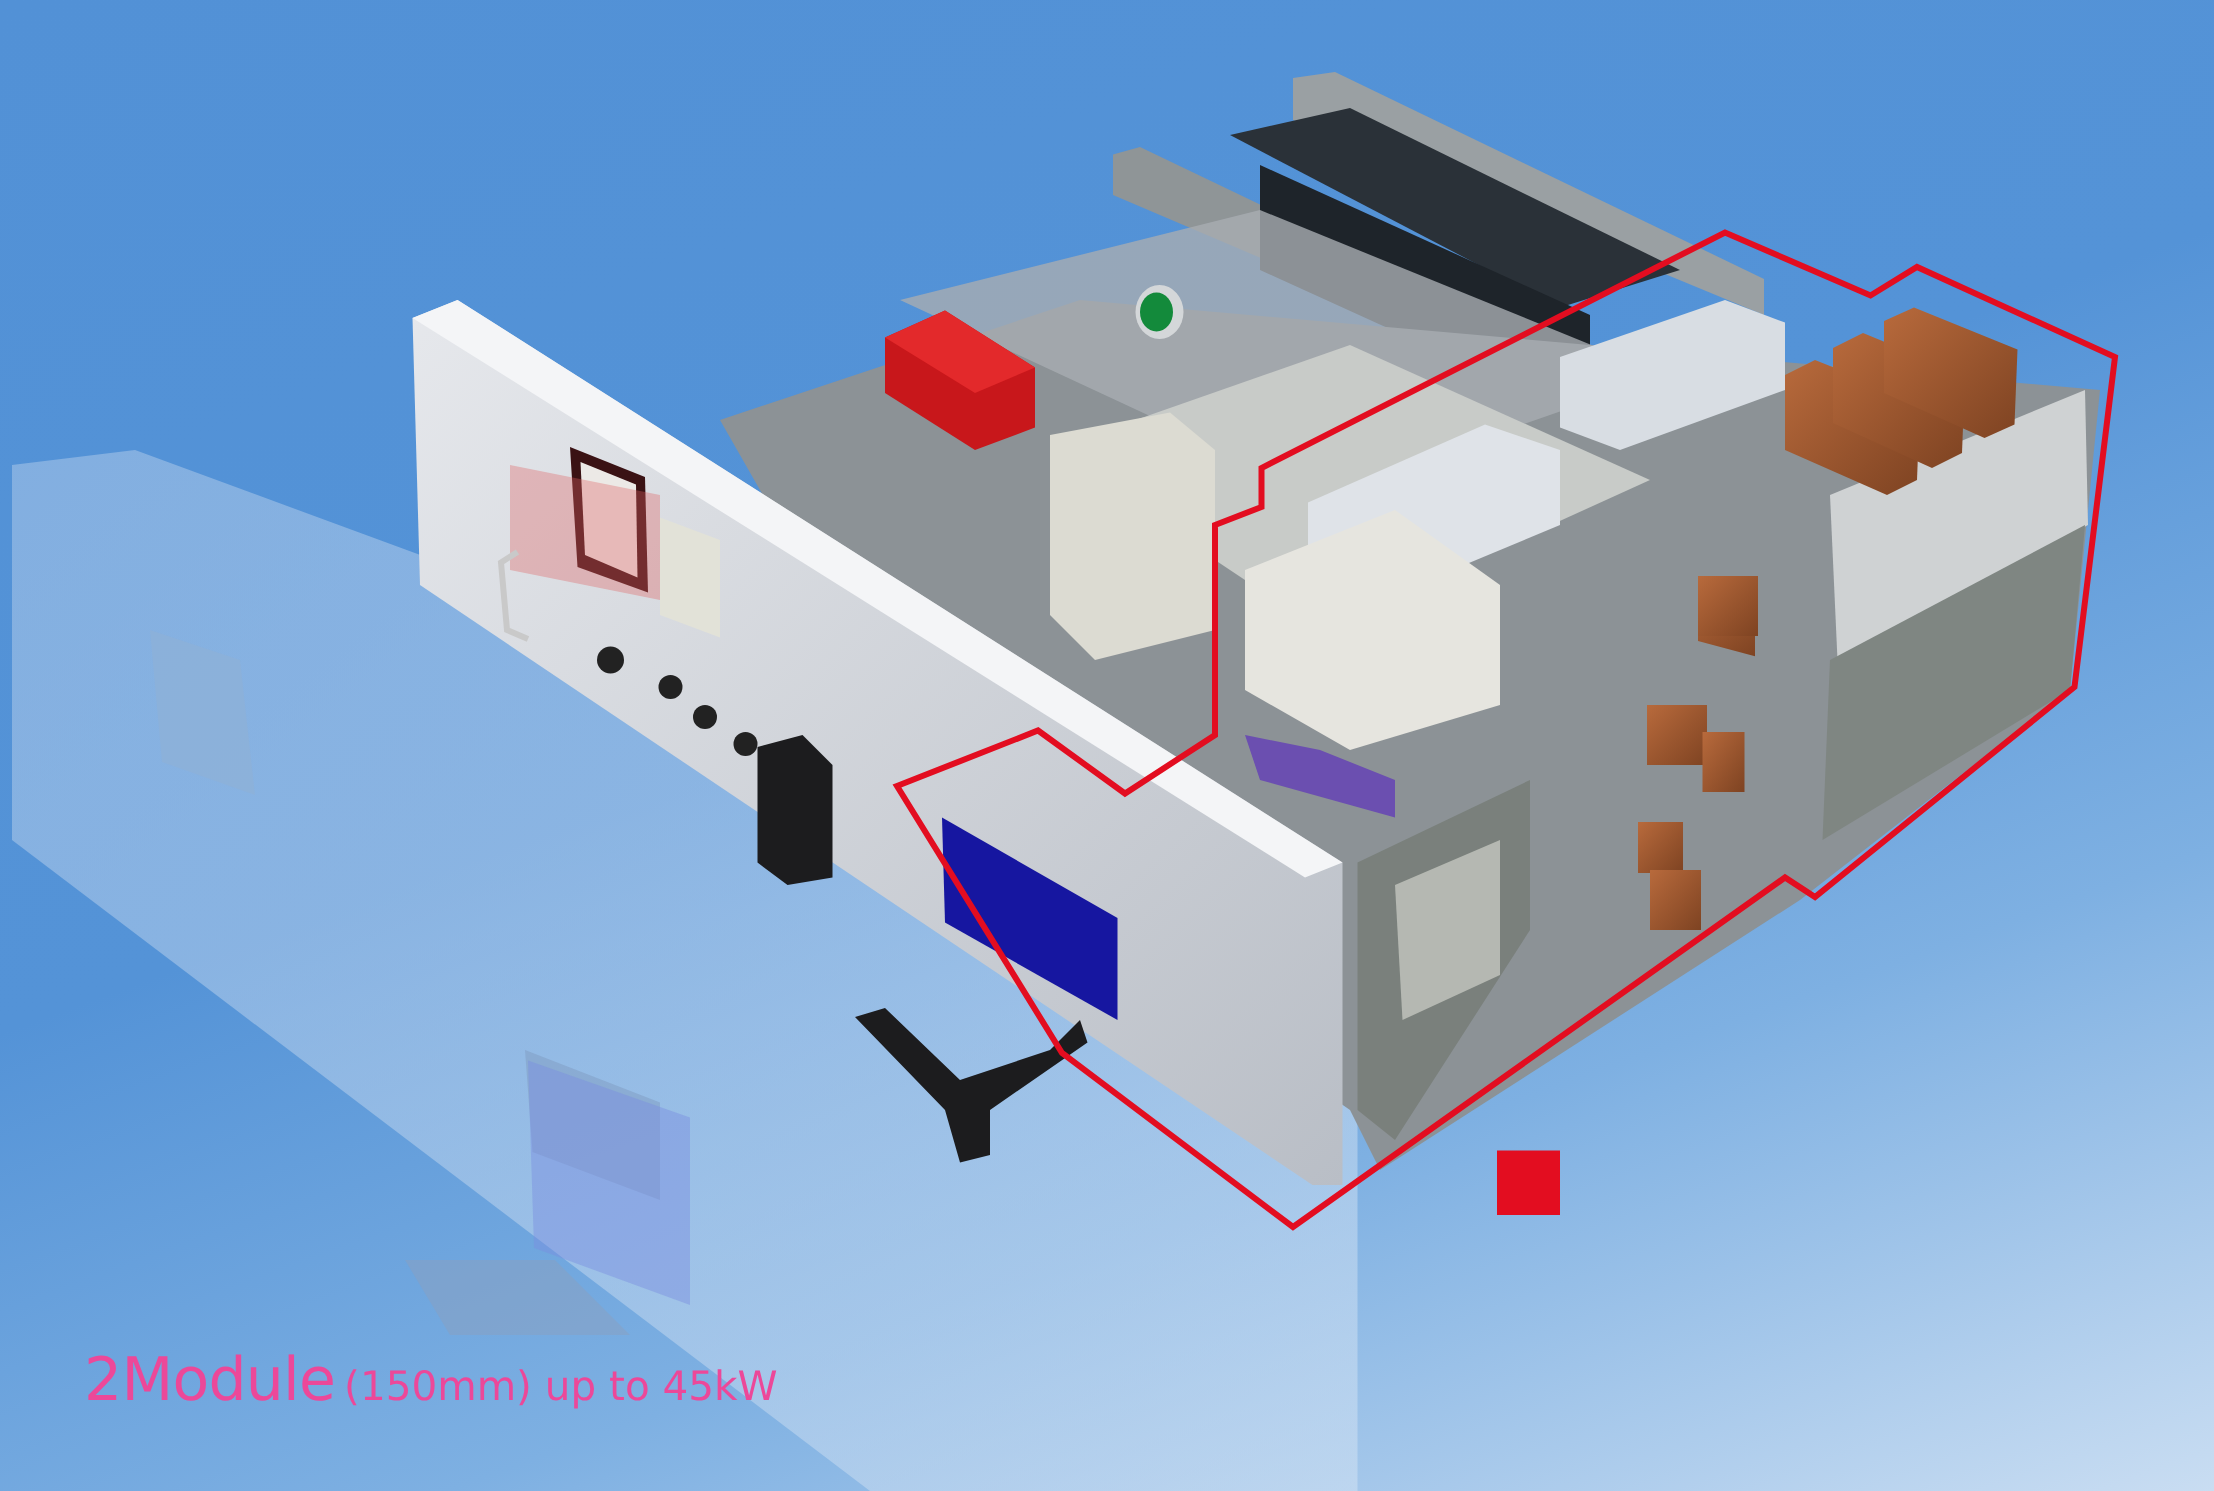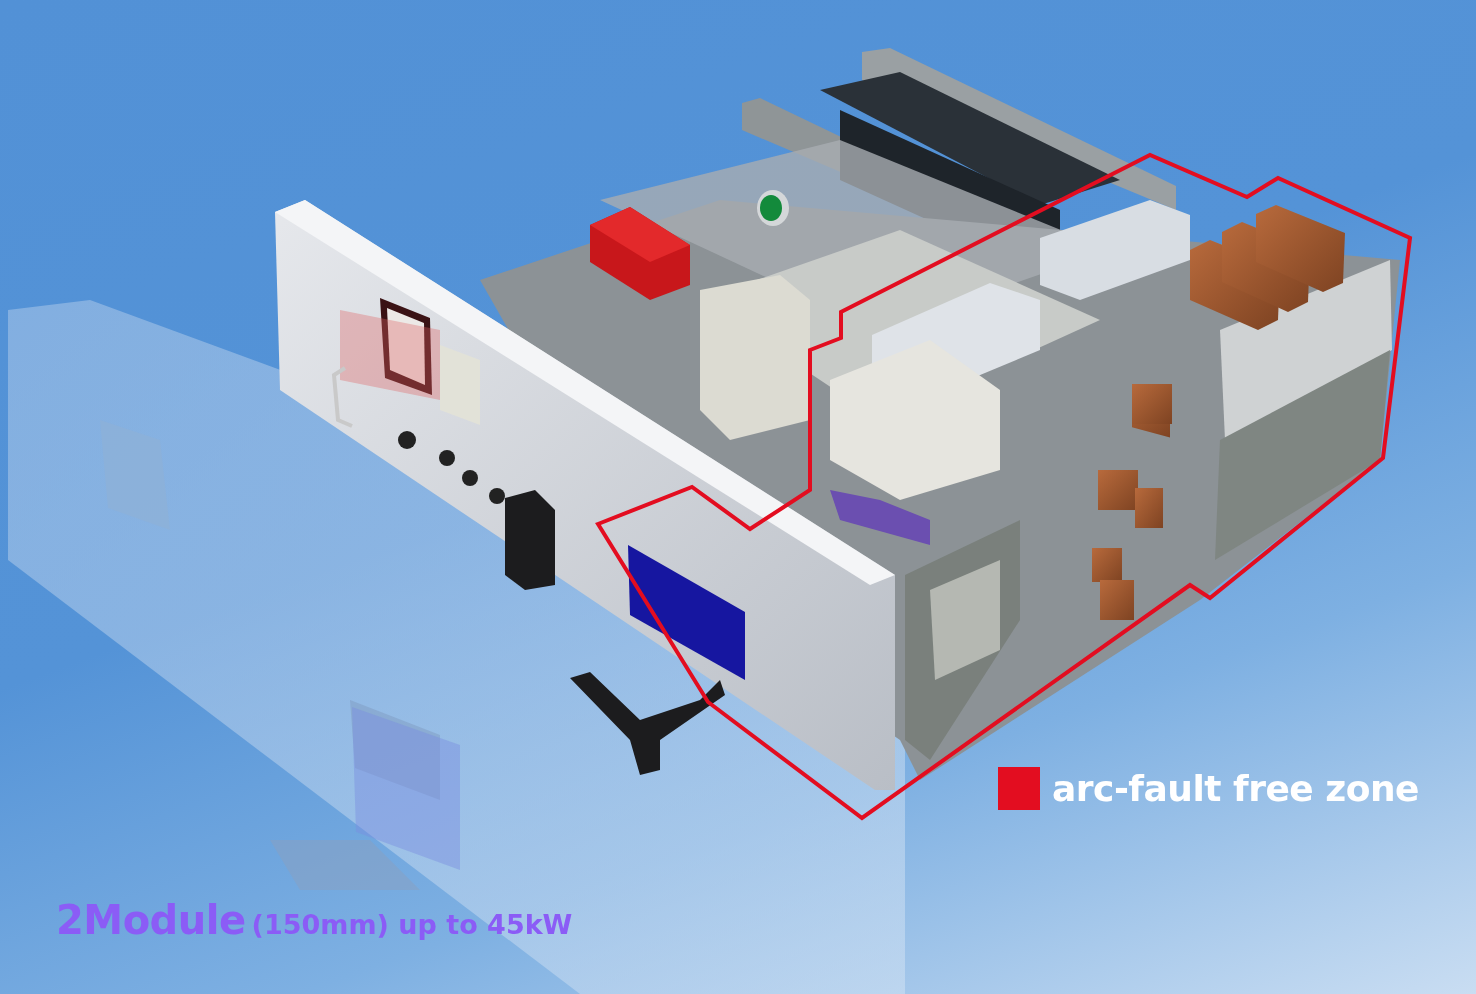--- a/index.html
+++ b/index.html
@@ -3,22 +3,22 @@
   <meta charset="utf-8">
   <style>
     html, body { margin: 0; padding: 0; }
     body {
       width: 1476px; height: 994px; overflow: hidden; position: relative;
       background: linear-gradient(160deg, #5291d6 0%, #5493d7 45%, #7eb0e2 72%, #c9ddf2 100%);
       font-family: "Liberation Sans", sans-serif;
     }
     .scene { position: absolute; left: 0; top: 0; width: 1476px; height: 994px; }
     .caption {
-      position: absolute; left: 56px; top: 897px; color: #8b5cf6;
-      font-family: "DejaVu Sans", sans-serif; font-weight: bold; white-space: nowrap;
+      position: absolute; left: 56px; top: 897px; color: #ec4899;
+      font-family: "DejaVu Sans", sans-serif; font-weight: normal; white-space: nowrap;
     }
     .caption .big { font-size: 40px; letter-spacing: -0.5px; }
     .caption .small { font-size: 27px; margin-left: 6px; }
     .legend {
       position: absolute; left: 998px; top: 767px; display: flex; align-items: center; gap: 12px;
     }
     .legend .swatch { width: 42px; height: 43px; background: #e30d20; }
     .legend .label {
       color: #ffffff; font-family: "DejaVu Sans", sans-serif; font-weight: bold;
       font-size: 36px; letter-spacing: -0.5px; white-space: nowrap;
@@ -140,18 +140,17 @@
     <polygon points="628,545 745,612 745,680 630,615" fill="#1616a0"></polygon>
 
     <polygon points="570,678 590,672 640,720 700,700 720,680 725,695 660,740 660,770 640,775 630,740" fill="#1c1c1e"></polygon>
   </g>
 
   <polygon points="598,524 692,487 750,529 810,490 810,350 841,338 841,312 1150,155 1247,197 1278,178 1410,238 1383,458 1210,598 1190,585 862,818 708,702" fill="none" stroke="#e30d20" stroke-width="4" stroke-linejoin="miter"></polygon>
 </svg>
 
 <div class="legend">
   <div class="swatch"></div>
-  <div class="label">arc-fault free zone</div>
 </div>
 
 <div class="caption">
   <span class="big">2Module</span><span class="small">(150mm) up to 45kW</span>
 </div>
 
 </body></html>

